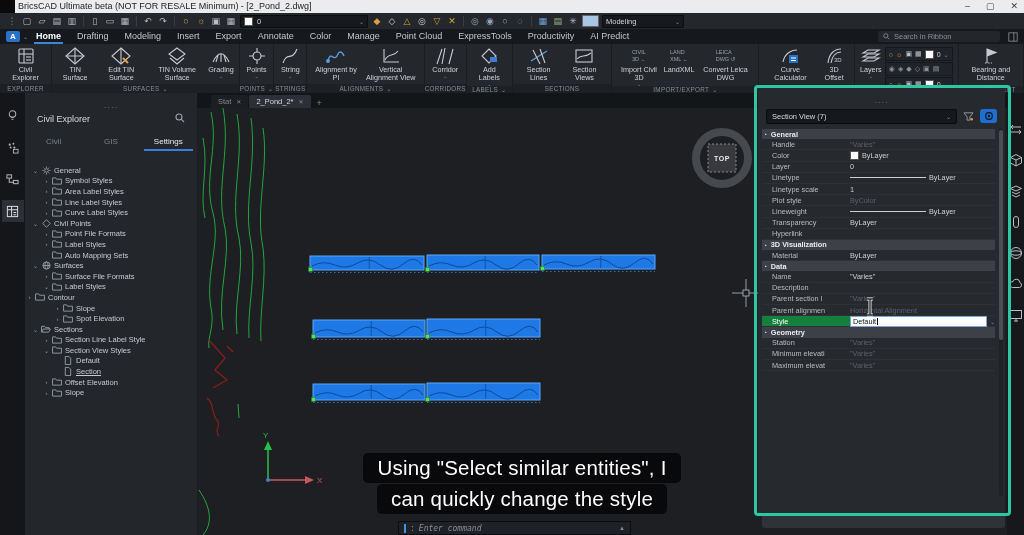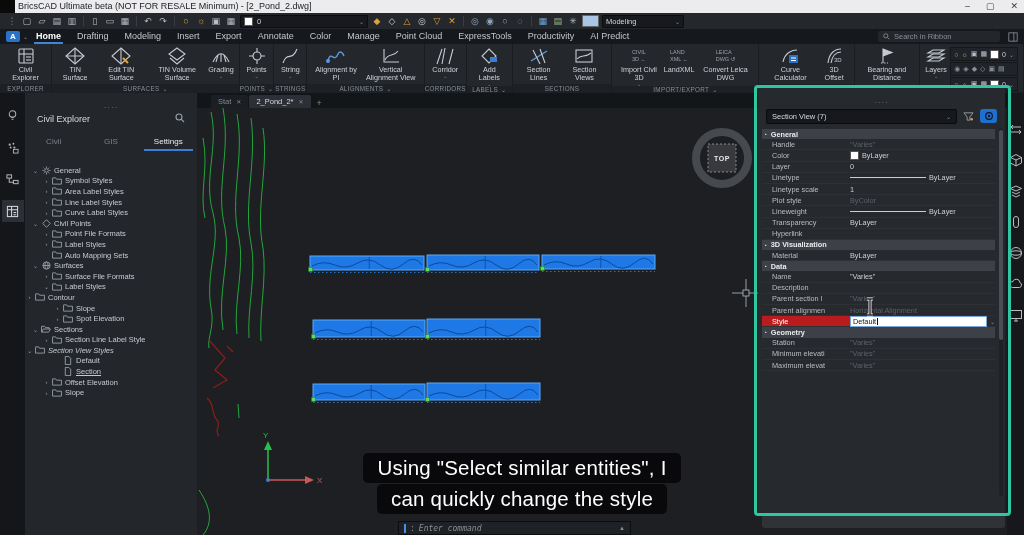--- a/index.html
+++ b/index.html
@@ -94,21 +94,21 @@
   #pgrid{position:absolute;left:4px;top:41px;right:10px;}
   .prop-head{height:10.2px;background:#3d4147;color:#e9ebed;font-size:7.3px;font-weight:bold;display:flex;
        align-items:center;gap:4px;padding-left:3px;}
   .phsq{font-size:5px;color:#d9dbde;}
   .prop-row{height:10.2px;display:flex;align-items:center;border-bottom:1px solid rgba(255,255,255,0.035);}
   .plabel{width:88px;flex:none;padding-left:10px;font-size:7.3px;color:#b9bdc1;box-sizing:border-box;
        white-space:nowrap;overflow:hidden;}
   .pval{flex:1;font-size:7.3px;color:#ccd0d3;display:flex;align-items:center;gap:3px;white-space:nowrap;overflow:hidden;}
   .pval.muted{color:#5c6167;}
   .vline{width:76px;height:1px;background:#c9ced3;}
-  .prop-row.sel .plabel{background:#b91c1c;color:#fff;height:100%;display:flex;align-items:center;}
+  .prop-row.sel .plabel{background:#15803d;color:#fff;height:100%;display:flex;align-items:center;}
   .editbox{flex:1;height:9px;background:#fff;border:1px solid #7aa7d8;color:#111;font-size:7.3px;
        line-height:9px;padding:0 2px;display:flex;align-items:center;}
   .editcaret{width:1px;height:7px;background:#111;margin-left:1px;}
   #pscroll{position:absolute;right:2px;top:40px;width:4px;height:368px;background:#1e2125;border-radius:2px;}
   #pscrollthumb{position:absolute;right:2px;top:42px;width:4px;height:210px;background:#4a4f55;border-radius:2px;}
   #ibeam{left:865px;top:297px;z-index:40;}
   #tealborder{left:754px;top:85px;width:257px;height:431px;border:3px solid #2dc7a1;border-radius:4px;
        box-sizing:border-box;z-index:20;pointer-events:none;}
   
   #rightrail{left:1007px;top:93px;width:17px;height:442px;background:#16181c;display:flex;flex-direction:column;
@@ -440,37 +440,20 @@
                 <path d="M8 17 C9 10 13 6 18 6"></path>
                 <text x="11" y="16" font-size="6" fill="#c6cbd1" stroke="none">3D</text>
               </svg>
             </span>
             <span>3D Offset</span>
           </div>
         </div>
         <div class="glabel">
           <span>UTILITIES</span>
           <span class="chev">⌄</span>
-        </div>
-      </div>
-      <div class="rgroup">
-        <div class="rbtns">
-          <div class="rbtn">
-            <span class="ricon">
-              <svg width="22" height="20" viewBox="0 0 22 20" fill="none" stroke="#c6cbd1" stroke-width="1.1">
-                <path d="M7 17 L7 3 L16 6.5 L7 10" fill="#c6cbd1"></path>
-                <path d="M5 17 L12 17" stroke-dasharray="1.5,1.5"></path>
-              </svg>
-            </span>
-            <span>Bearing and Distance</span>
-            <span class="bmenu">⌄</span>
-          </div>
-        </div>
-        <div class="glabel">
-          <span>TRANSPARENT</span>
         </div>
       </div>
       <div class="rgroup">
         <div class="rbtns">
           <div class="rbtn">
             <span class="ricon">
               <svg width="22" height="20" viewBox="0 0 22 20" fill="none" stroke="#c6cbd1" stroke-width="1.1">
                 <path d="M3 7 L8 4 L19 4 L14 7 Z"></path>
                 <path d="M3 11 L8 8 L19 8 L14 11 Z"></path>
                 <path d="M3 15 L8 12 L19 12 L14 15 Z"></path>
@@ -506,20 +489,37 @@
               <span>0</span>
               <span class="chev" style="margin-left: auto;">⌄</span>
             </div>
           </div>
         </div>
         <div class="glabel">
           <span>LAYERS</span>
           <span class="chev">⌄</span>
         </div>
       </div>
+      <div class="rgroup">
+        <div class="rbtns">
+          <div class="rbtn">
+            <span class="ricon">
+              <svg width="22" height="20" viewBox="0 0 22 20" fill="none" stroke="#c6cbd1" stroke-width="1.1">
+                <path d="M7 17 L7 3 L16 6.5 L7 10" fill="#c6cbd1"></path>
+                <path d="M5 17 L12 17" stroke-dasharray="1.5,1.5"></path>
+              </svg>
+            </span>
+            <span>Bearing and Distance</span>
+            <span class="bmenu">⌄</span>
+          </div>
+        </div>
+        <div class="glabel">
+          <span>TRANSPARENT</span>
+        </div>
+      </div>
     </div>
 
   <div class="abs" id="leftrail">
       <div class="railicon">
         <svg width="13" height="13" viewBox="0 0 14 14" fill="none" stroke="#aeb3b9" stroke-width="1.1">
           <circle cx="7" cy="5.5" r="3.5"></circle>
           <path d="M5.5 9 L8.5 9 M6 11 L8 11"></path>
         </svg>
       </div>
       <div class="railicon">
@@ -709,21 +709,21 @@
         </div>
         <div class="titem" style="padding-left: 17px;">
           <span class="texp">›</span>
           <span class="ticn">
             <svg width="10" height="8" viewBox="0 0 11 9" fill="none" stroke="#9aa0a7">
               <path d="M0.5 2 L0.5 8 L10.5 8 L10.5 2.5 L5 2.5 L4 1 L0.5 1 Z"></path>
             </svg>
           </span>
           <span>Section Line Label Style</span>
         </div>
-        <div class="titem" style=" font-style: italic;">
+        <div class="titem" style="padding-left: 17px;">
           <span class="texp">⌄</span>
           <span class="ticn">
             <svg width="10" height="8" viewBox="0 0 11 9" fill="none" stroke="#9aa0a7">
               <path d="M0.5 2 L0.5 8 L10.5 8 L10.5 2.5 L5 2.5 L4 1 L0.5 1 Z"></path>
             </svg>
           </span>
           <span>Section View Styles</span>
         </div>
         <div class="titem" style="padding-left: 28px;">
           <span class="texp"></span>

